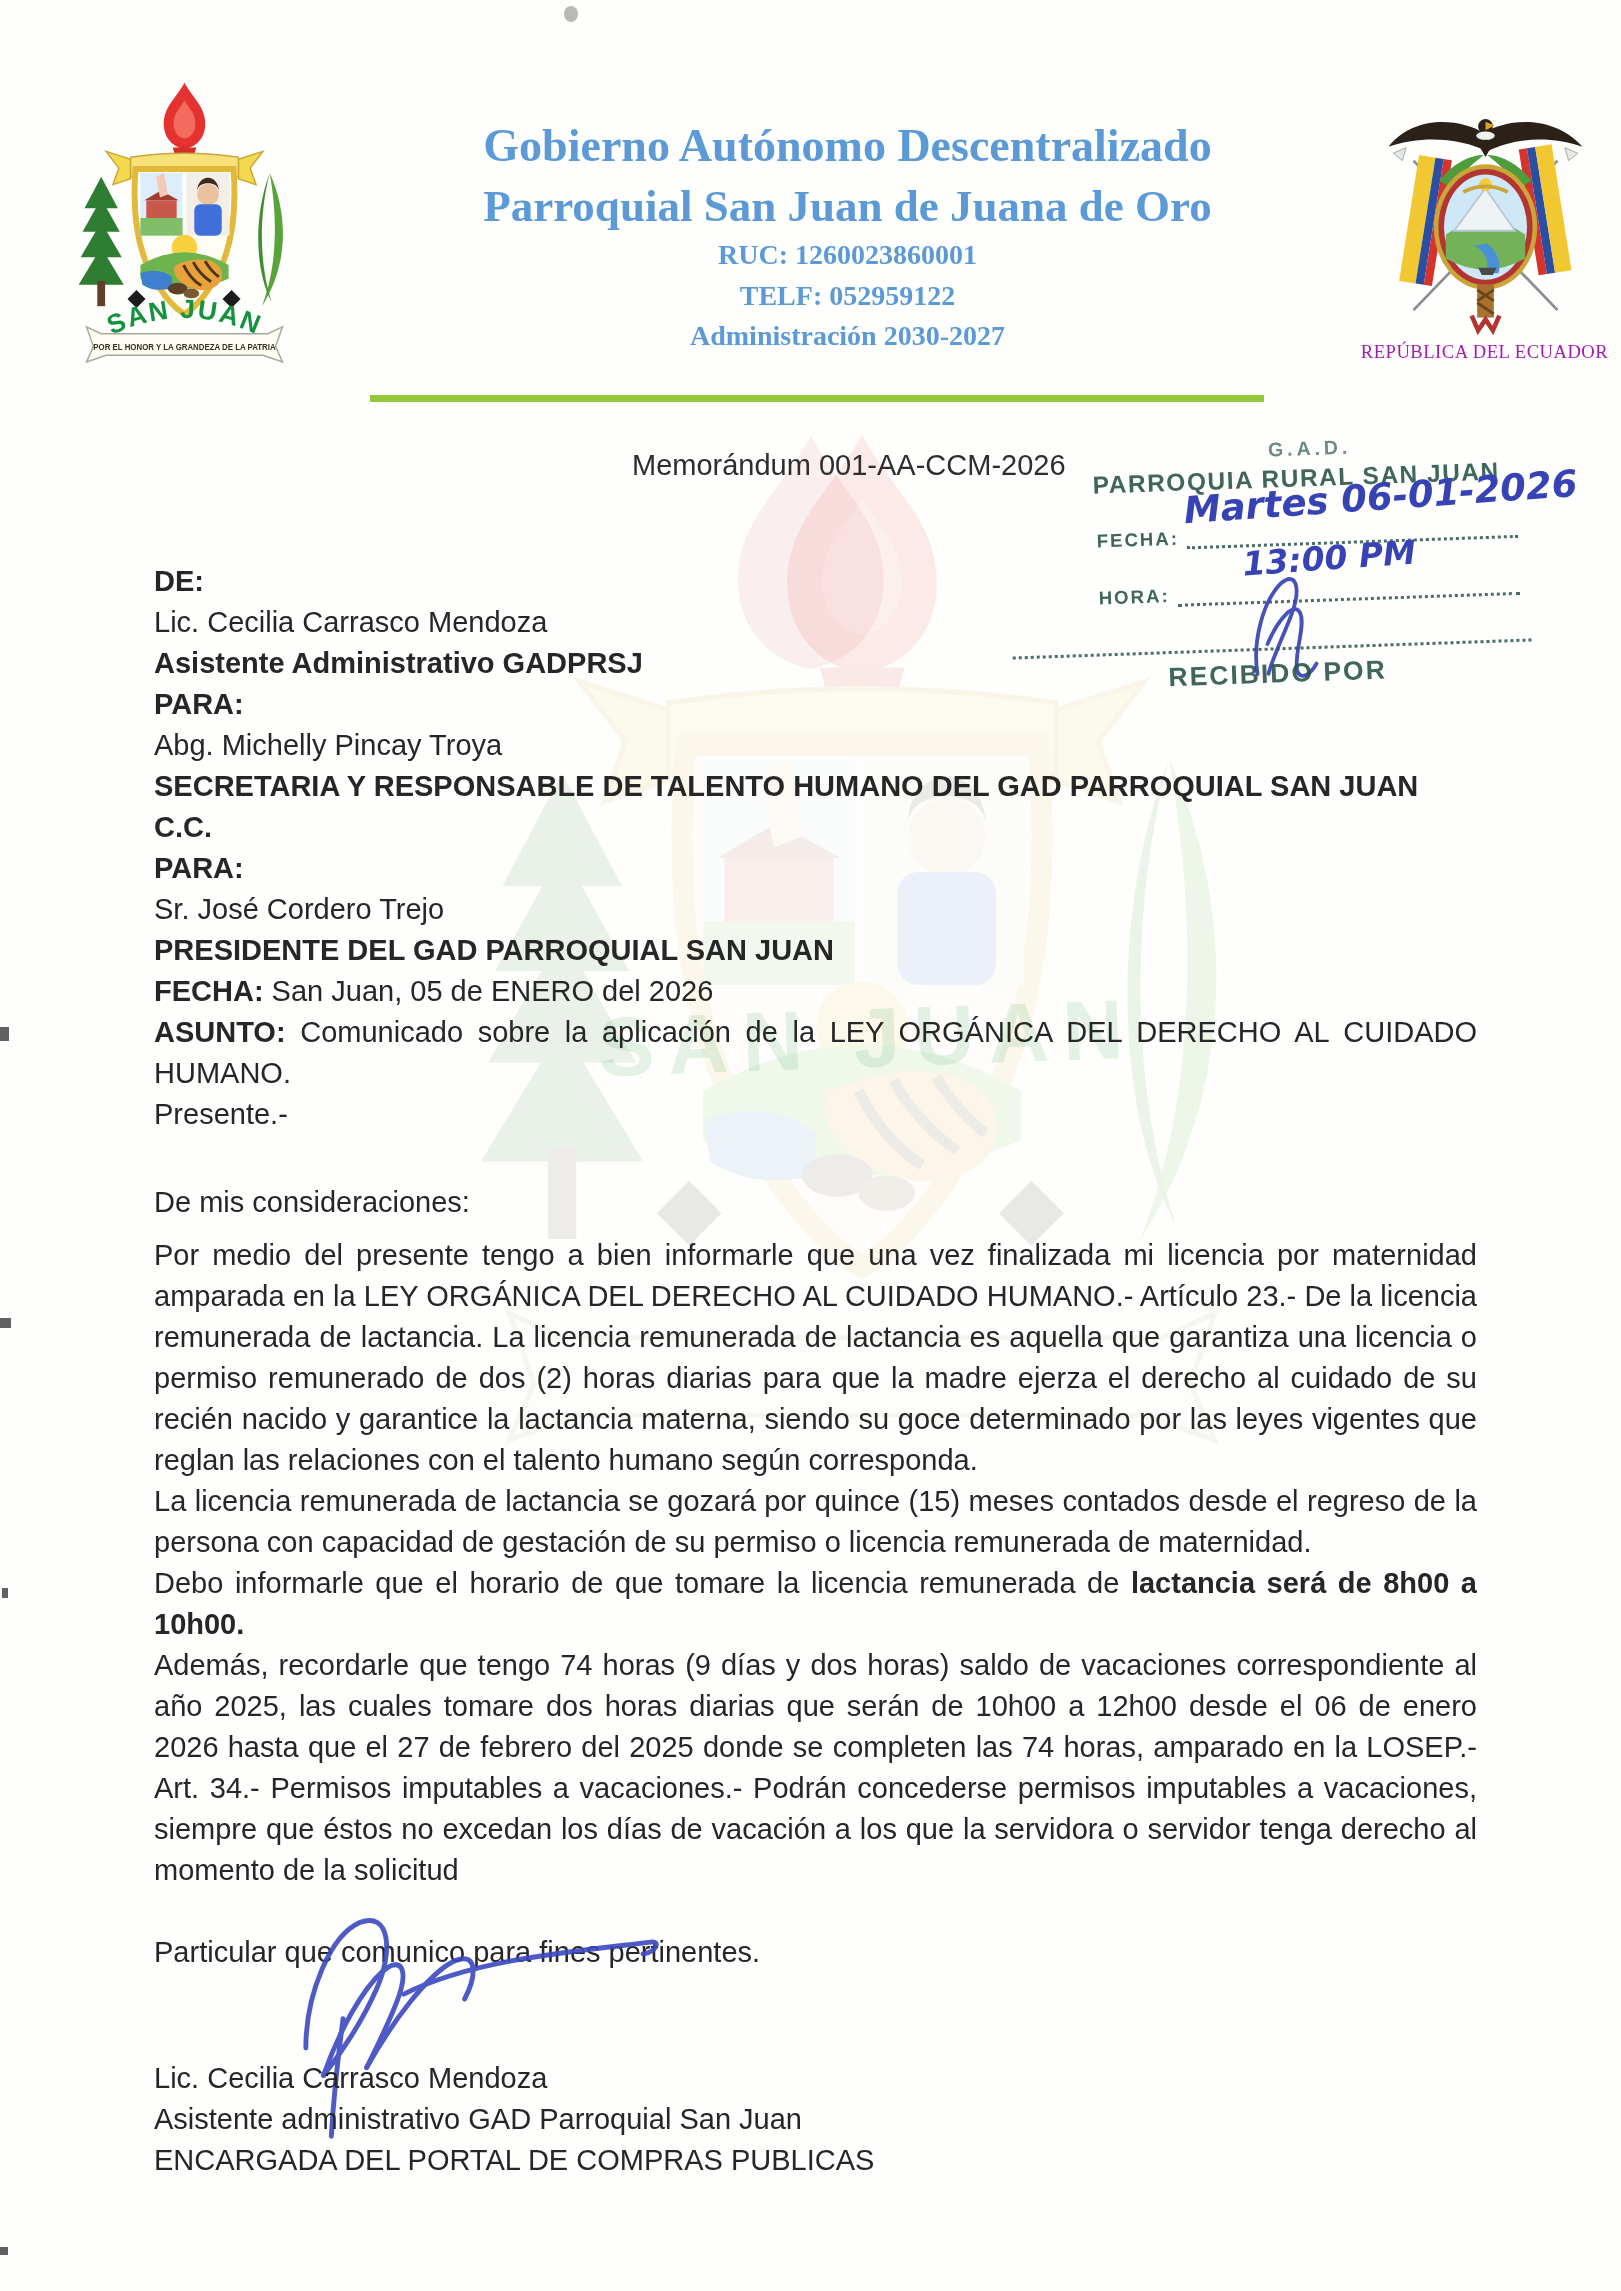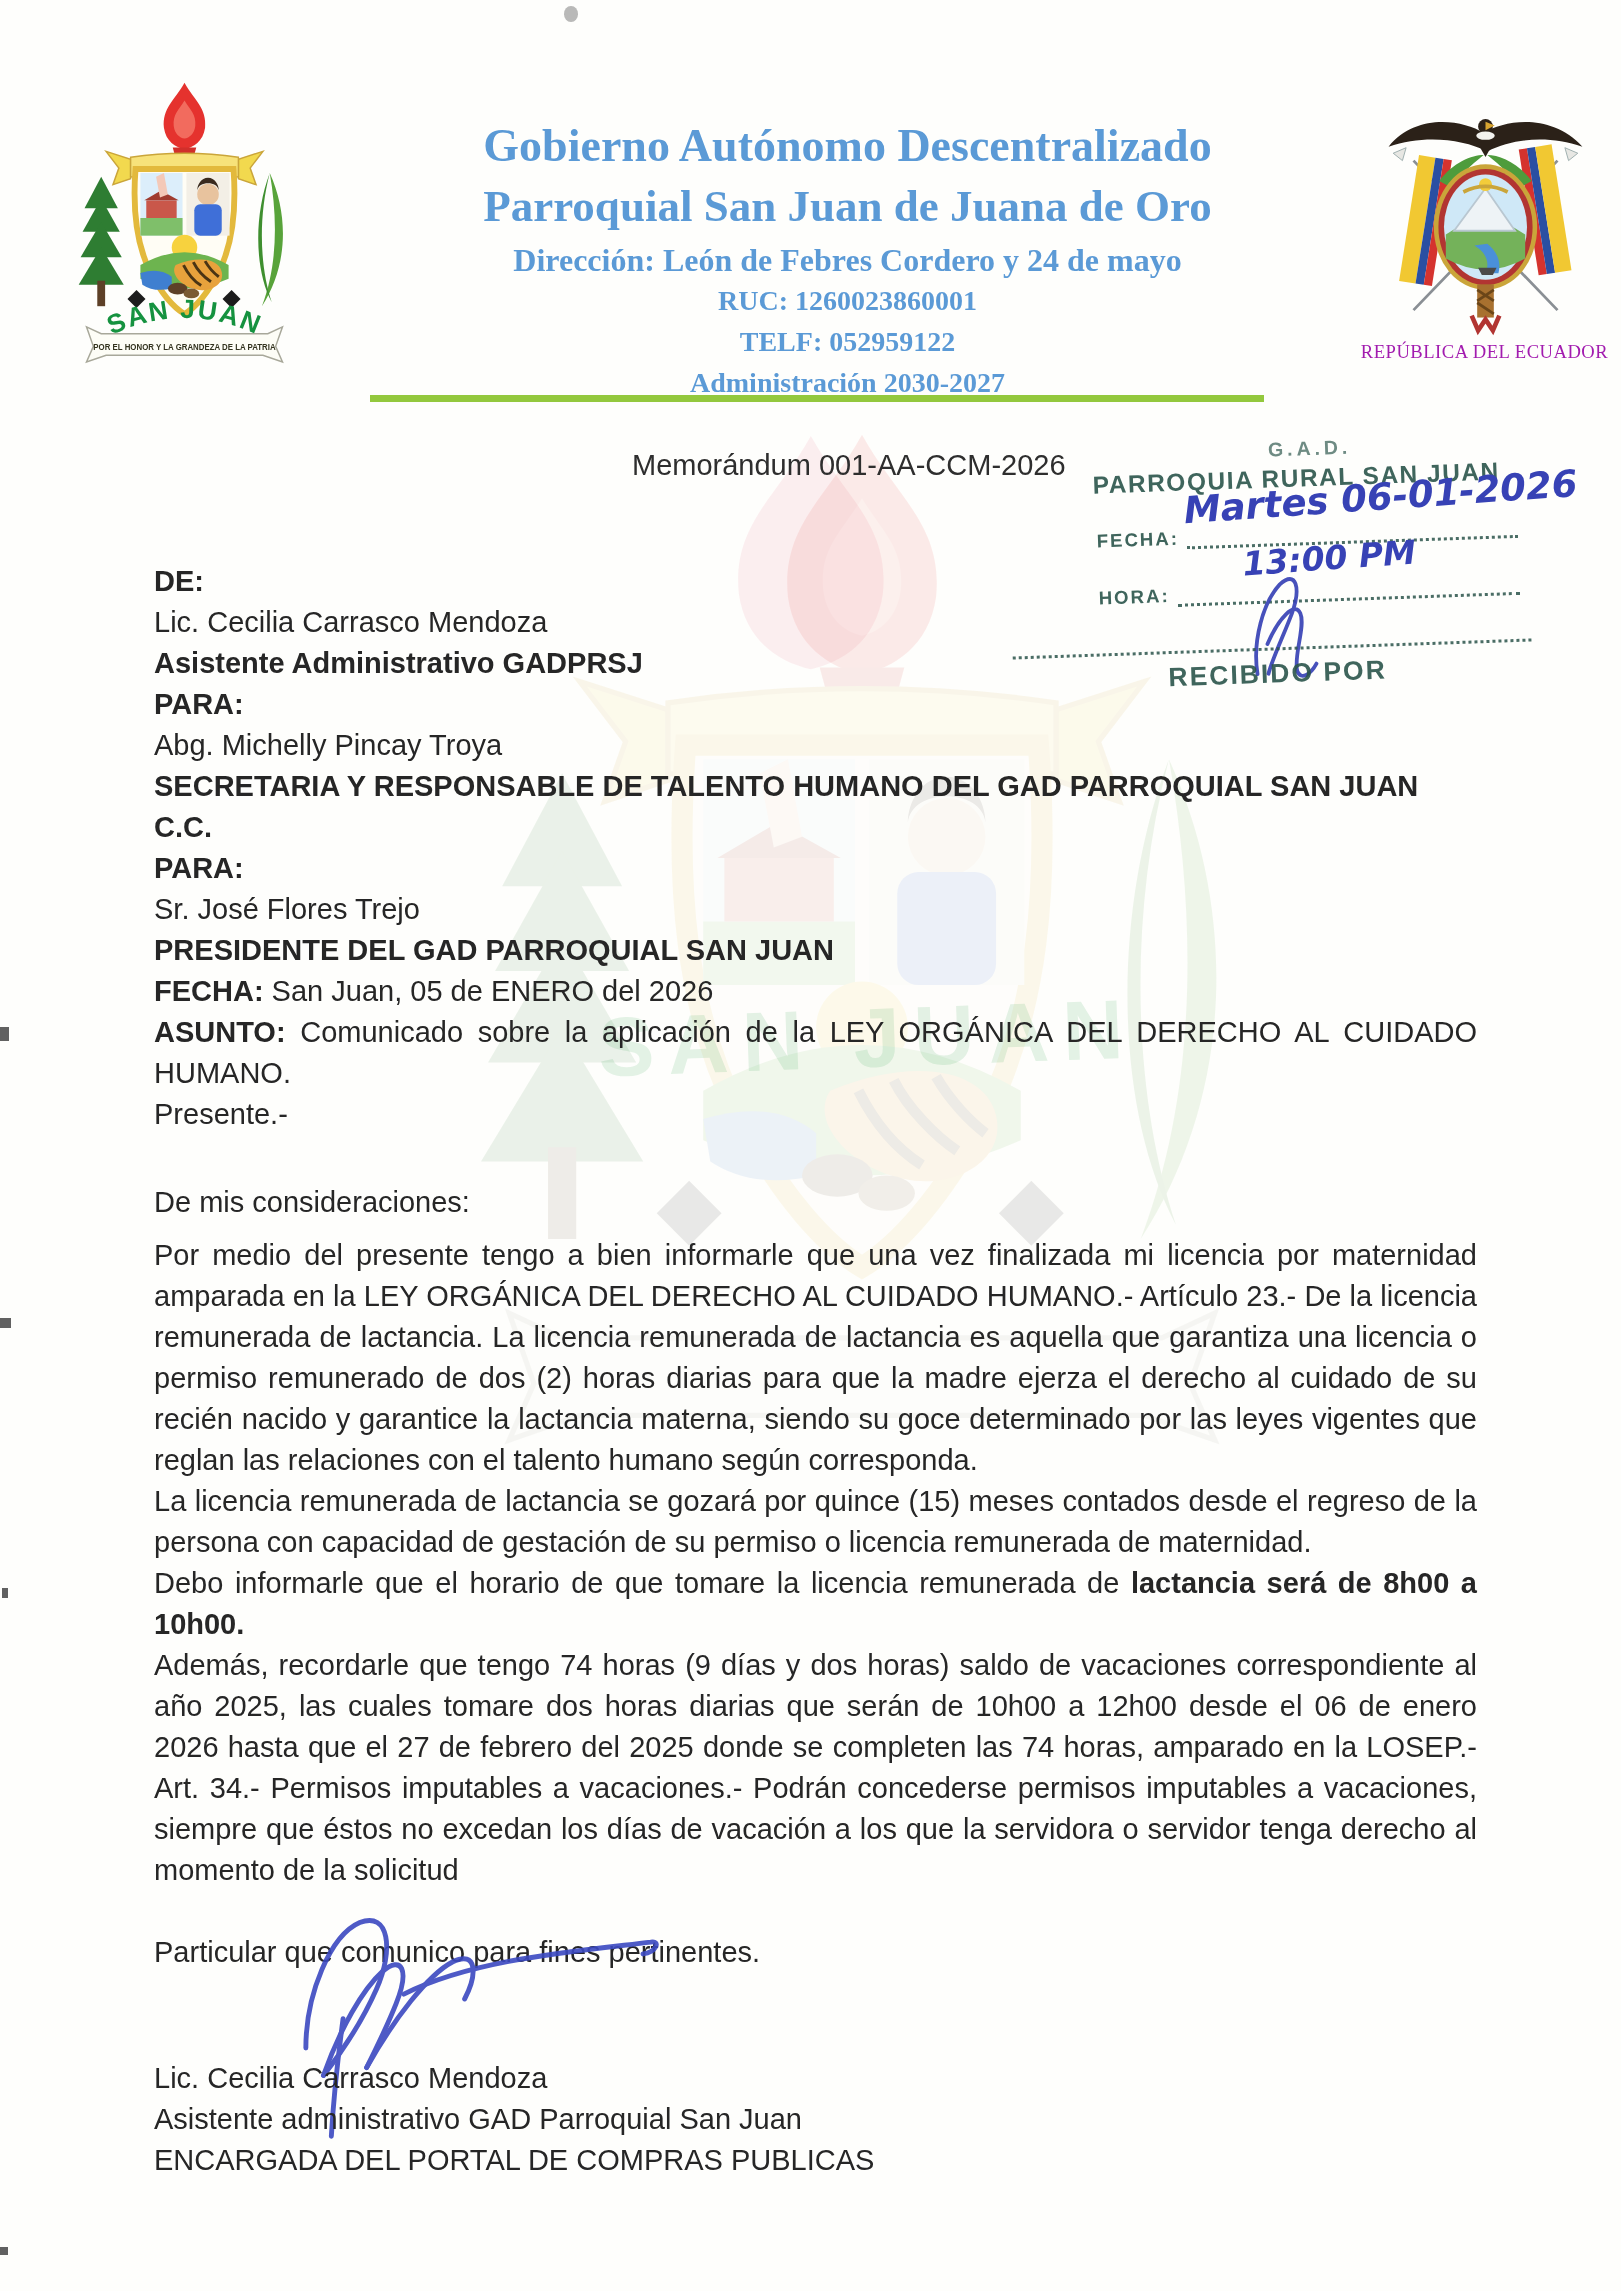--- a/index.html
+++ b/index.html
@@ -168,21 +168,20 @@
 
     <rect x="111" y="204" width="18" height="36" fill="#a8712f"></rect>
     <path d="M111,210 L129,222 M129,210 L111,222 M111,224 L129,236" stroke="#6b4618" stroke-width="3"></path>
     <path d="M105,238 L112,254 L120,242 L128,254 L135,238" stroke="#b23532" stroke-width="5" fill="none"></path>
   </svg>
   <div class="abs ec-caption">REPÚBLICA DEL ECUADOR</div>
 
   <div class="abs hdr">
     <div class="t1">Gobierno Autónomo Descentralizado</div>
     <div class="t2">Parroquial San Juan de Juana de Oro</div>
-    <div class="t3">Dirección: León de Febres Cordero y 24 de mayo</div>
     <div class="t4">RUC: 1260023860001</div>
     <div class="t4">TELF: 052959122</div>
     <div class="t4">Administración 2030-2027</div>
   </div>
   <div class="abs green-rule"></div>
 
   <div class="abs memo-no">Memorándum 001-AA-CCM-2026</div>
 
   <div class="abs stamp">
     <div class="gad">G.A.D.</div>
@@ -206,21 +205,21 @@
 
   <div class="abs letter">
     <div class="b">DE:</div>
     <div>Lic. Cecilia Carrasco Mendoza</div>
     <div class="b">Asistente Administrativo GADPRSJ</div>
     <div class="b">PARA:</div>
     <div>Abg. Michelly Pincay Troya</div>
     <div class="b">SECRETARIA Y RESPONSABLE DE TALENTO HUMANO DEL GAD PARROQUIAL SAN JUAN</div>
     <div class="b">C.C.</div>
     <div class="b">PARA:</div>
-    <div>Sr. José Flores Trejo</div>
+    <div>Sr. José Cordero Trejo</div>
     <div class="b">PRESIDENTE DEL GAD PARROQUIAL SAN JUAN</div>
     <div><span class="b">FECHA:</span><span> San Juan, 05 de ENERO del 2026</span></div>
     <p class="just"><span class="b">ASUNTO:</span><span> Comunicado sobre la aplicación de la LEY ORGÁNICA DEL DERECHO AL CUIDADO HUMANO.</span></p>
     <div>Presente.-</div>
 
     <p class="salutation">De mis consideraciones:</p>
 
     <p class="just para1">Por medio del presente tengo a bien informarle que una vez finalizada mi licencia por maternidad amparada en la LEY ORGÁNICA DEL DERECHO AL CUIDADO HUMANO.- Artículo 23.- De la licencia remunerada de lactancia. La licencia remunerada de lactancia es aquella que garantiza una licencia o permiso remunerado de dos (2) horas diarias para que la madre ejerza el derecho al cuidado de su recién nacido y garantice la lactancia materna, siendo su goce determinado por las leyes vigentes que reglan las relaciones con el talento humano según corresponda.</p>
     <p class="just">La licencia remunerada de lactancia se gozará por quince (15) meses contados desde el regreso de la persona con capacidad de gestación de su permiso o licencia remunerada de maternidad.</p>
     <p class="just"><span>Debo informarle que el horario de que tomare la licencia remunerada de </span><span class="b">lactancia será de 8h00 a 10h00.</span></p>

